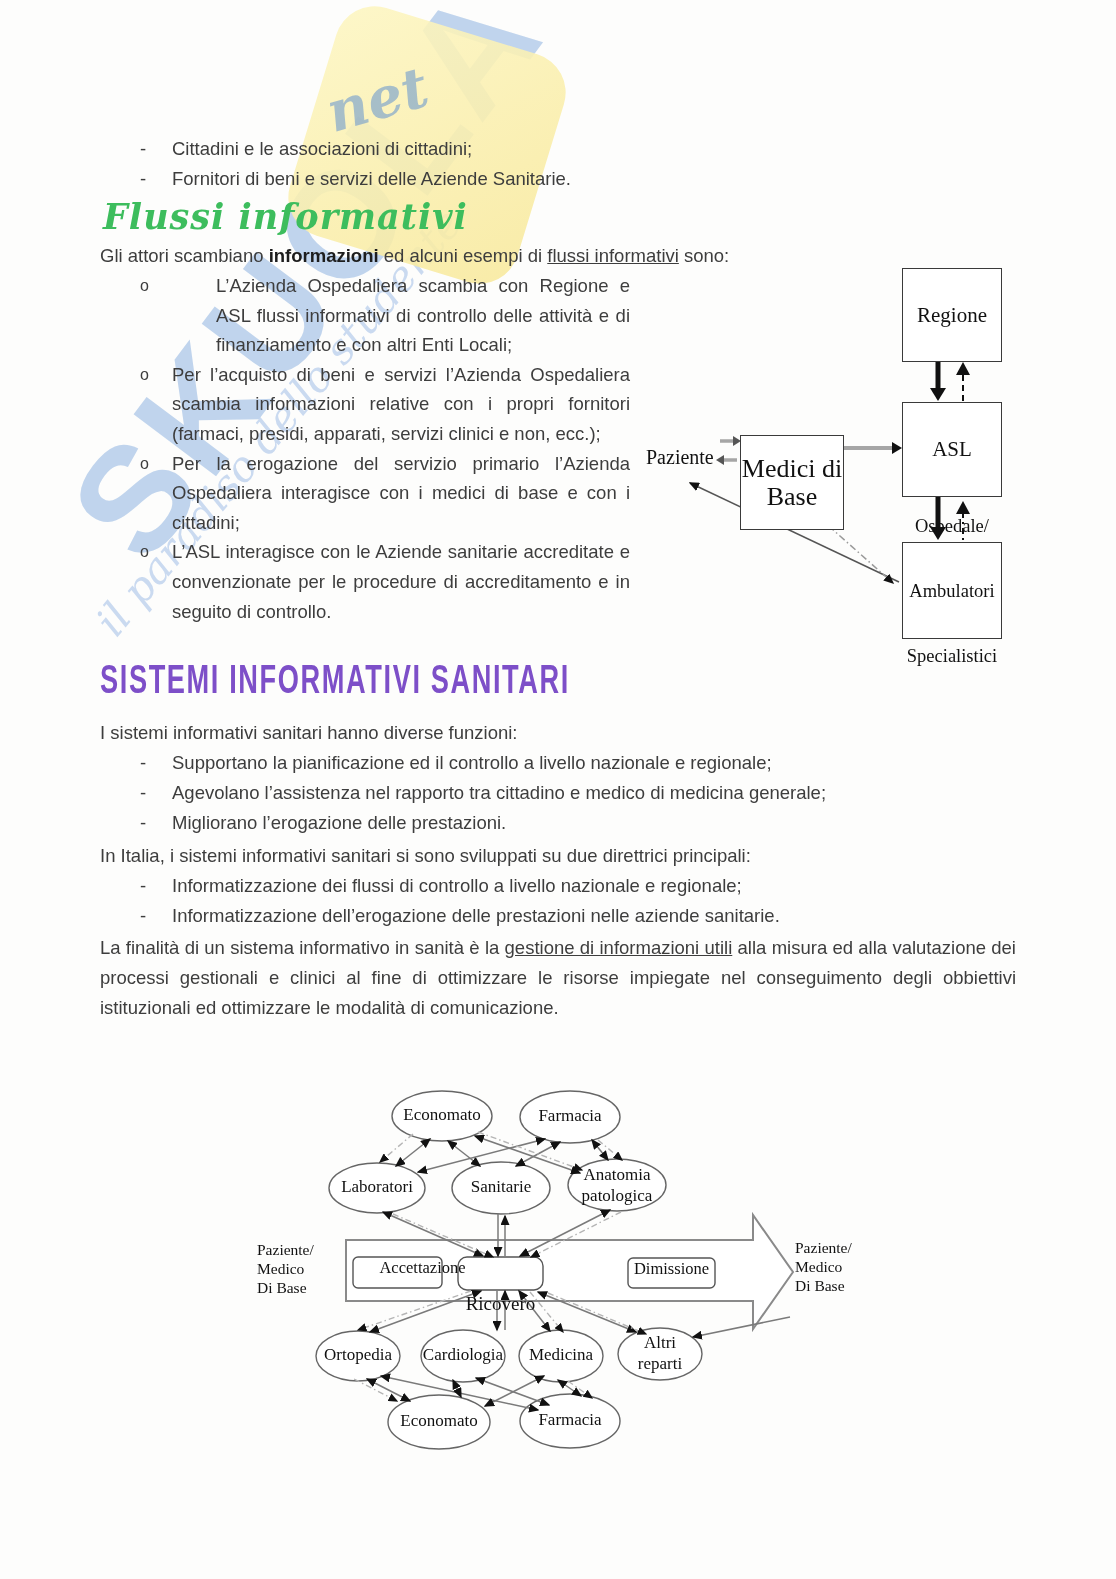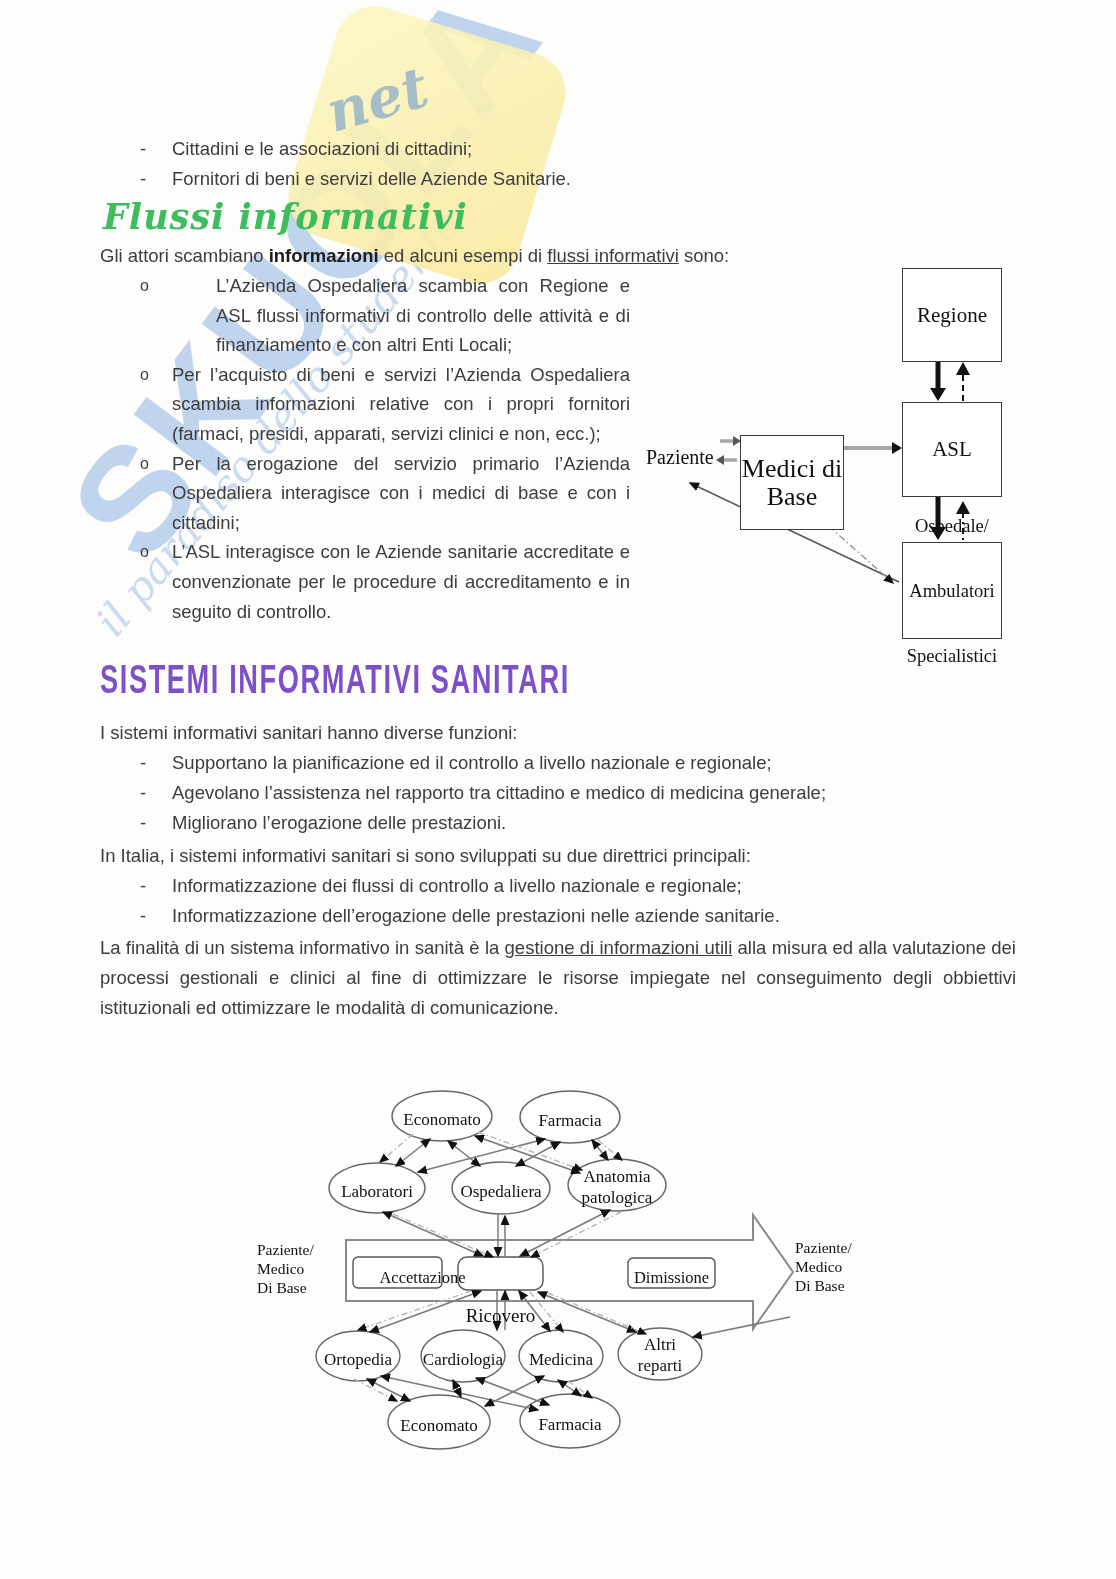--- a/index.html
+++ b/index.html
@@ -29,21 +29,21 @@
   .h-green{position:absolute;left:103px;top:196px;font-family:"DejaVu Serif",serif;
            font-style:italic;font-weight:bold;font-size:35px;color:#3dbd5d;letter-spacing:1px;}
   .h-purple{position:absolute;left:100px;top:660px;font-family:"Liberation Sans",sans-serif;
            font-weight:bold;font-size:34px;color:#7d4fc8;white-space:nowrap;letter-spacing:2px;
            transform:scale(0.8,1.18);transform-origin:0 50%;}
   
   .dbox{position:absolute;background:#fff;border:1.4px solid #3a3a3a;display:flex;flex-direction:column;
         align-items:center;justify-content:center;font-family:"Liberation Serif",serif;
         color:#111;text-align:center;}
   .dlabel{position:absolute;font-family:"Liberation Serif",serif;color:#111;}
-  .e-label{position:absolute;display:flex;flex-direction:column;align-items:center;justify-content:flex-end;
+  .e-label{position:absolute;display:flex;flex-direction:column;align-items:center;justify-content:flex-start;
         font-family:"Liberation Serif",serif;font-size:17px;line-height:21px;color:#111;text-align:center;}
   svg{position:absolute;}
 </style>
 </head>
 <body>
 
 <div class="page">
 
   <div class="wm-big">SKUOLA</div>
   <div class="wm-tagline">il paradiso dello studente</div>
@@ -237,21 +237,21 @@
   <div class="e-label" style="left:392px;top:1104px;width:100px;height:26px;">
       <span>Economato</span>
     </div>
   <div class="e-label" style="left:520px;top:1105px;width:100px;height:26px;">
       <span>Farmacia</span>
     </div>
   <div class="e-label" style="left:327px;top:1176px;width:100px;height:26px;">
       <span>Laboratori</span>
     </div>
   <div class="e-label" style="left:451px;top:1176px;width:100px;height:26px;">
-      <span>Ospedaliera</span>
+      <span>Sanitarie</span>
     </div>
   <div class="e-label" style="left:567px;top:1164px;width:100px;height:44px;">
     <span>Anatomia</span>
     <span>patologica</span>
   </div>
   <div class="e-label" style="left:353px;top:1257px;width:89px;height:31px;font-size:16.5px;padding-left:25px;">
       <span>Accettazione</span>
     </div>
   <div class="e-label" style="left:458px;top:1257px;width:85px;height:33px;font-size:19px;margin-top:36px;">
       <span>Ricovero</span>

